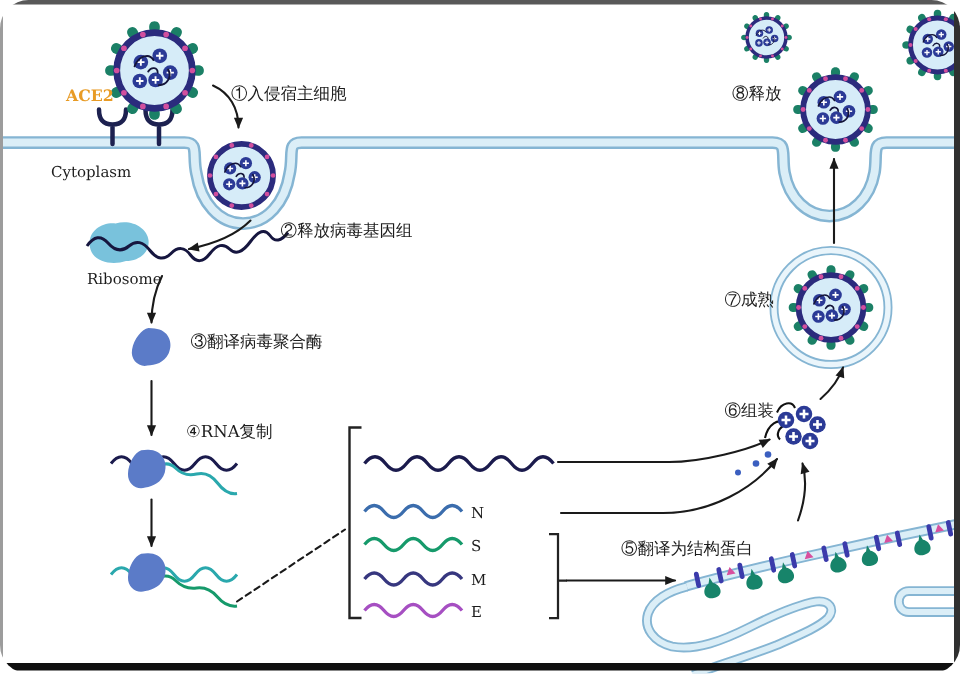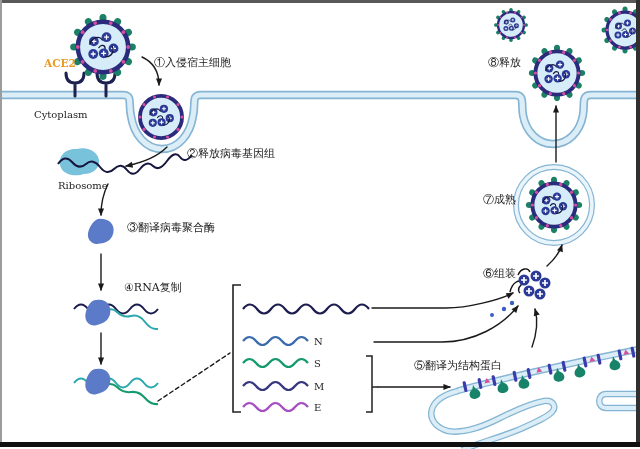--- a/index.html
+++ b/index.html
@@ -1,16 +1,16 @@
 <!DOCTYPE html>
 <html><head>
 <meta charset="utf-8">
 <style>
   html,body{margin:0;padding:0;background:#fff;}
-  .stage{position:relative;width:640px;height:449px;background:#fff;overflow:hidden;}
+  .stage{position:relative;width:640px;height:449px;background:#fff;overflow:hidden;border-radius:19px;}
   svg text{font-family:"DejaVu Serif","Liberation Serif",serif;fill:#1c1c1c;}
   .zh{font-size:11px;}
   .en{font-size:10px;}
   .ace2{fill:#e89b25;font-weight:bold;font-size:10.5px;}
   .rna{font-size:10px;}
 </style>
 </head>
 <body>
 
 <div class="stage">

